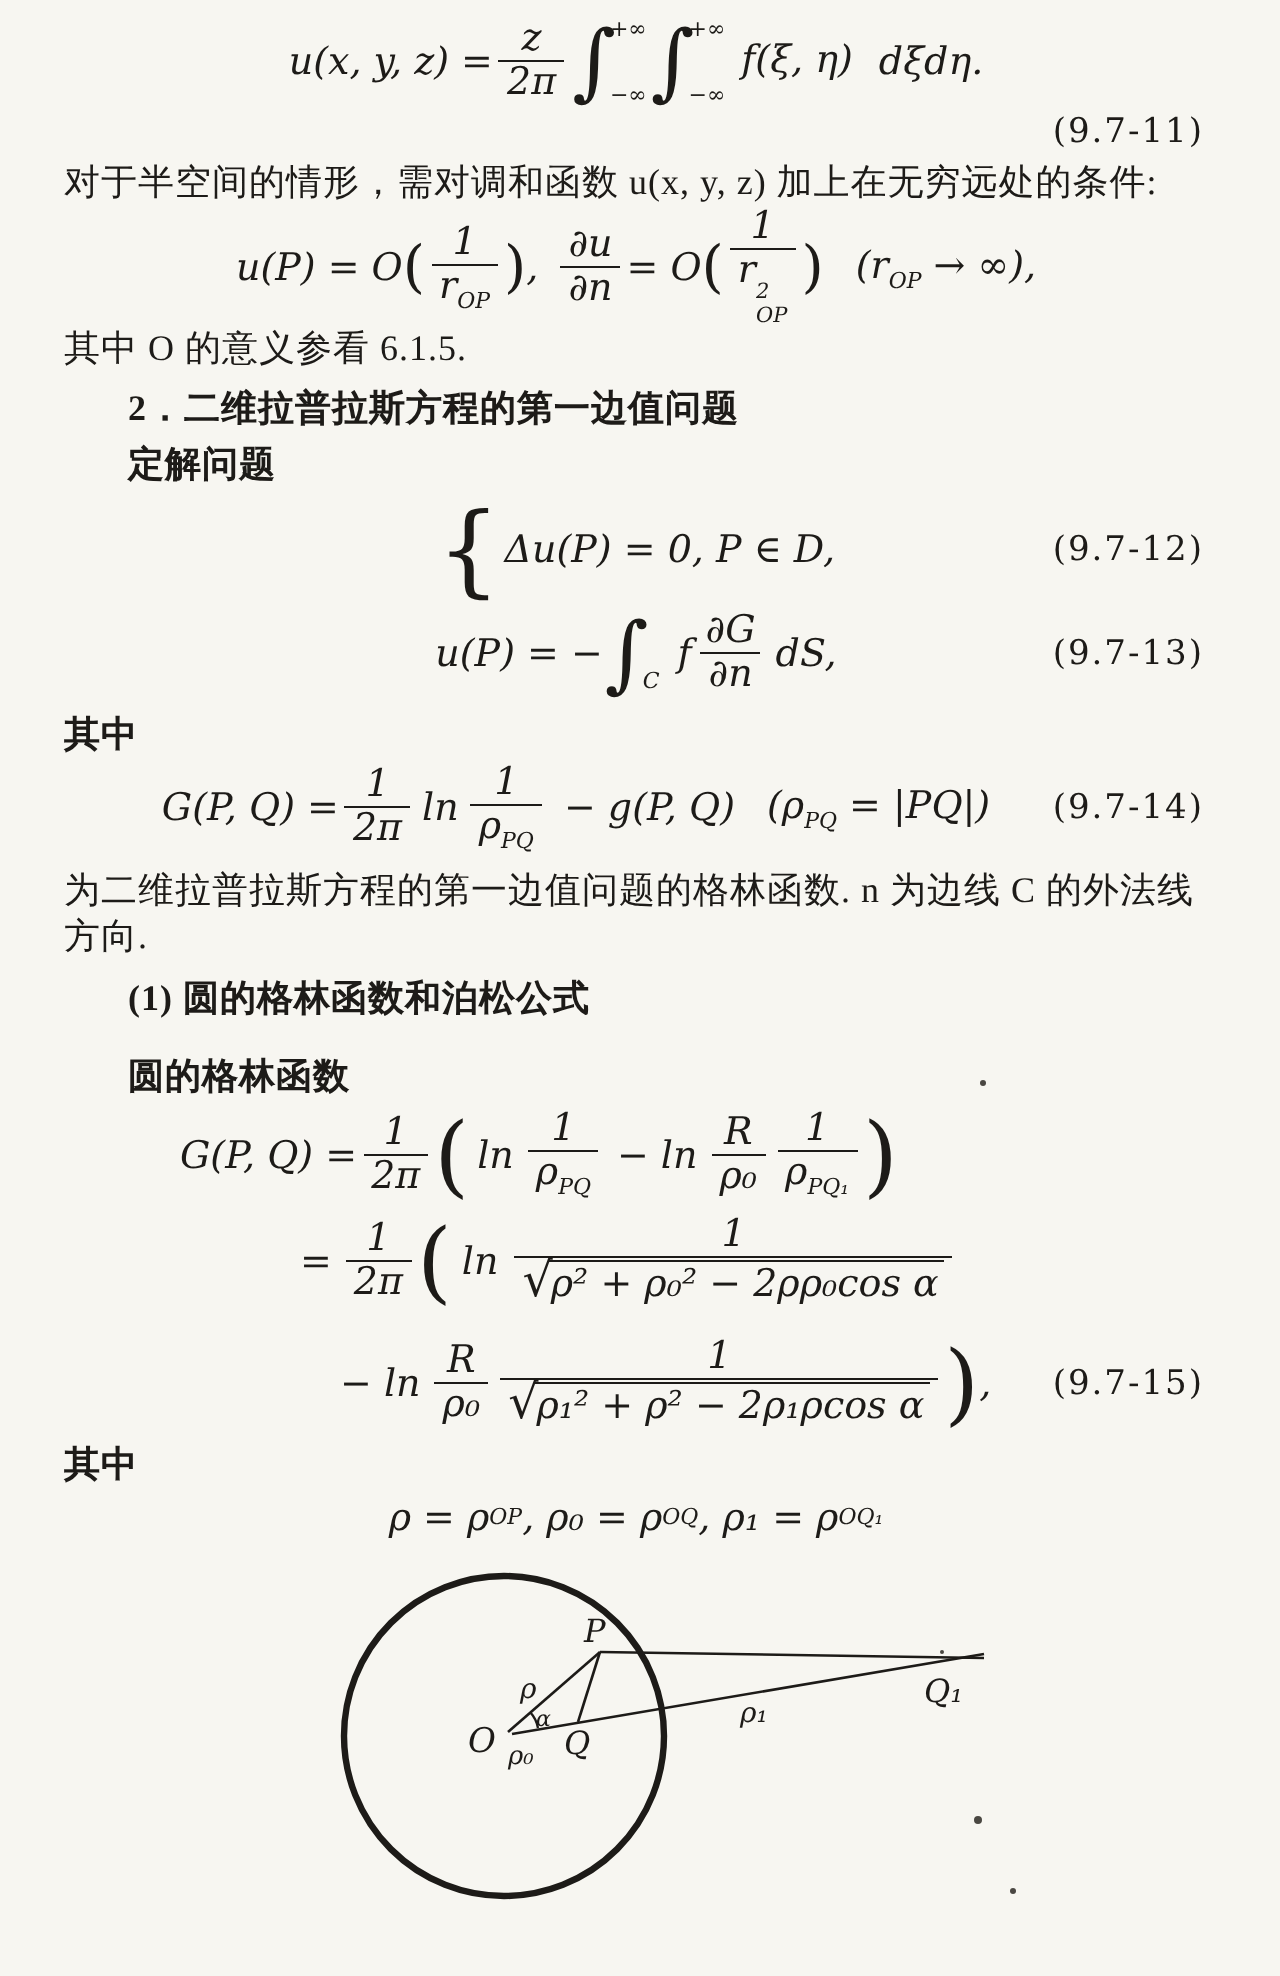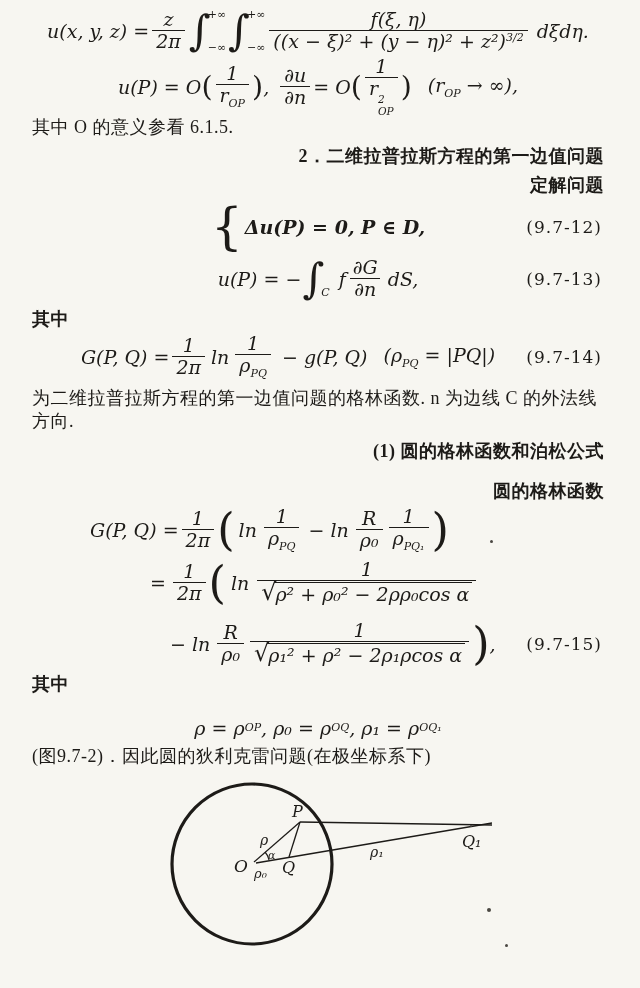--- a/index.html
+++ b/index.html
@@ -5,21 +5,21 @@
   html,body{margin:0;padding:0;}
   body{
     width:640px;height:988px;overflow:hidden;position:relative;
     background:#f7f6f1;color:#1d1b18;
     font-family:"Liberation Serif","DejaVu Serif",serif;
   }
   .page{padding:6px 36px 0 32px;position:relative;}
   
   .cn{font-size:18px;line-height:1.3;letter-spacing:0.5px;}
   .cn.head{font-weight:bold;}
-  .indent{padding-left:32px;text-align:right;}
+  .indent{padding-left:32px;}
   
   .fo{font-family:"DejaVu Serif",serif;font-style:italic;font-size:19px;}
   .eqwrap{position:relative;}
   .eqrow{display:flex;justify-content:center;align-items:center;flex-wrap:nowrap;}
   .eqrow.left{justify-content:flex-start;}
   .eqnum{position:absolute;right:2px;top:50%;transform:translateY(-50%);
          font-style:normal;font-size:17px;letter-spacing:1px;font-family:"DejaVu Serif",serif;}
   .eqnumline{text-align:right;font-style:normal;font-size:17px;letter-spacing:1px;
              font-family:"DejaVu Serif",serif;padding-right:2px;}
   .fr{display:inline-flex;flex-direction:column;align-items:center;text-align:center;
@@ -34,21 +34,21 @@
   sub.s{font-size:11px;}
   sup.sp{font-size:11px;}
   .ss{display:inline-flex;flex-direction:column;font-size:10.5px;line-height:1.15;
       vertical-align:-8px;text-align:left;}
   .sqrt{display:inline-flex;align-items:flex-start;}
   .sqrt .rsym{font-size:1.25em;line-height:1;font-style:normal;transform:translateY(-1px);}
   .sqrt .rc{border-top:1.5px solid currentColor;padding:2px 3px 0 1px;margin-left:-2px;}
   .bp{font-size:235%;font-style:normal;line-height:0;vertical-align:middle;font-weight:300;}
   .mp{font-size:150%;font-style:normal;line-height:0;vertical-align:middle;font-weight:300;}
   .brace{font-size:50px;line-height:0;font-style:normal;font-weight:300;margin-right:2px;}
-  .syslines{display:inline-flex;flex-direction:row;gap:6px;text-align:center;font-weight:bold;}
+  .syslines{display:inline-flex;flex-direction:row;gap:6px;text-align:center;}
   .sp8{display:inline-block;width:8px;}
   .sp16{display:inline-block;width:16px;}
   
   .fig{display:block;margin-top:4px;}
   .fig text{font-family:"DejaVu Serif",serif;font-style:italic;fill:#1d1b18;}
   .speck{position:absolute;background:#4a4742;border-radius:50%;}
 </style>
 </head>
 <body>
 
@@ -70,26 +70,27 @@
       </span>
       <span class="intg">
         <span class="sym">∫</span>
         <span class="lim">
           <span>+∞</span>
           <span>−∞</span>
         </span>
       </span>
       <span class="fr">
         <span class="nu">f(ξ, η)</span>
-        <span class="de"><span>((x − ξ)² + (y − η)² + z²)</span><sup class="sp">3/2</sup></span>
       </span>
       <span style="margin-left:6px">dξdη.</span>
     </div>
-  </div>
-
+    <div class="eqnumline">(9.7-11)</div>
+  </div>
+
+  <div class="cn" style="margin-top:4px">对于半空间的情形，需对调和函数 u(x, y, z) 加上在无穷远处的条件:</div>
 
   <div class="eqrow fo" style="margin-top:8px;height:46px">
     <span>u(P) = O</span>
     <span class="mp">(</span>
     <span class="fr">
       <span class="nu">1</span>
       <span class="de"><span>r</span><sub class="s">OP</sub></span>
     </span>
     <span class="mp">)</span>
     <span style="margin-right:8px">,</span>
@@ -234,30 +235,29 @@
         </span>
         <span class="bp">)</span>
         <span>,</span>
       </div>
       <span class="eqnum">(9.7-15)</span>
     </div>
   </div>
 
   <div class="cn head" style="margin-top:4px">其中</div>
 
-  <div class="eqrow fo" style="margin-top:18px;height:26px">
+  <div class="eqrow fo" style="margin-top:2px;height:26px">
     <span>ρ = ρ</span>
       <sub class="s">OP</sub>
       <span>,  ρ₀ = ρ</span>
       <sub class="s">OQ</sub>
       <span>,  ρ₁ = ρ</span>
       <sub class="s">OQ₁</sub>
   </div>
 
-  <div class="cn" style="margin-top:4px">(图9.7-2)．因此圆的狄利克雷问题(在极坐标系下)</div>
 
   <svg class="fig" width="572" height="188" viewBox="32 0 572 188">
     <circle cx="252" cy="92" r="80" fill="none" stroke="#1d1b18" stroke-width="3.2"></circle>
     <line x1="254" y1="90" x2="300" y2="50" stroke="#1d1b18" stroke-width="1.3"></line>
     <line x1="300" y1="50" x2="289" y2="85" stroke="#1d1b18" stroke-width="1.3"></line>
     <line x1="256" y1="91" x2="492" y2="51" stroke="#1d1b18" stroke-width="1.3"></line>
     <line x1="300" y1="50" x2="492" y2="53" stroke="#1d1b18" stroke-width="1.3"></line>
     <path d="M 265 80 A 16 16 0 0 1 269 88" fill="none" stroke="#1d1b18" stroke-width="1.2"></path>
     <text x="234" y="100" font-size="17">O</text>
     <text x="292" y="45" font-size="16">P</text>

